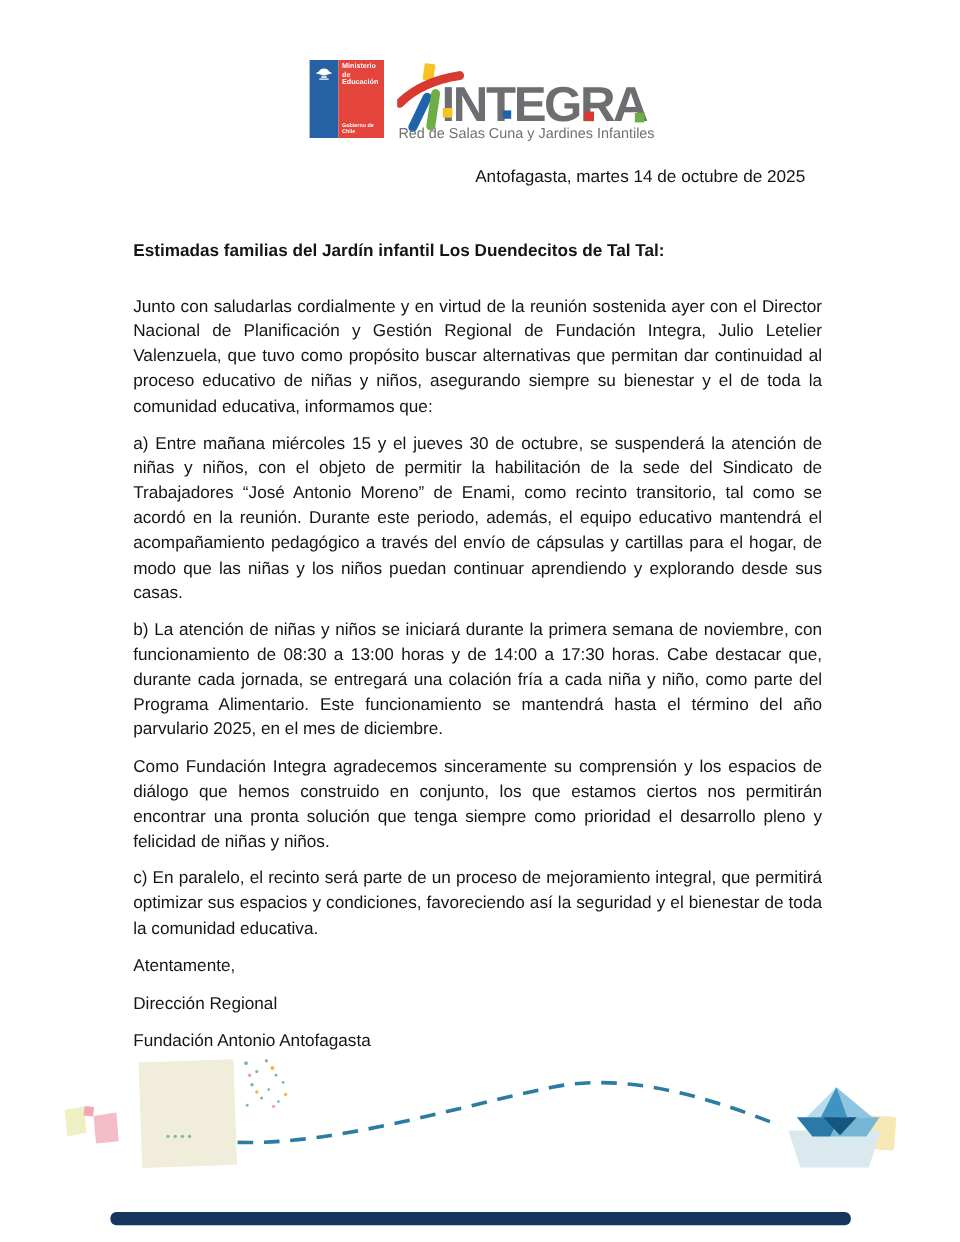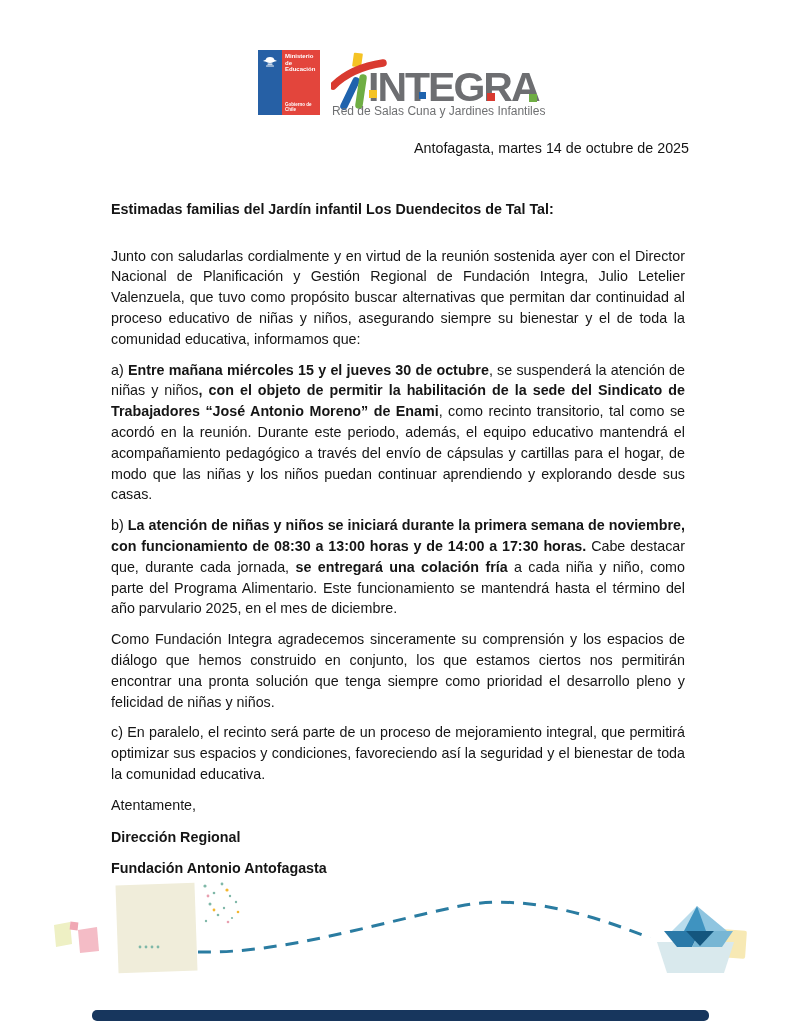--- a/index.html
+++ b/index.html
@@ -31,26 +31,26 @@
   .gov-ministry { font-size: 6px; line-height: 6.5px; font-weight: bold; }
   .gov-country  { font-size: 4.5px; font-weight: bold; }
 
   .integra-logo { position: absolute; left: 331px; top: 1px; }
 
   
   .letter-col {
     position: absolute; left: 111px; top: 138px; width: 578px;
     font-size: 14.3px; line-height: 20.8px;
   }
-  .date-line { text-align: right; margin: 0 0 40px 0; }
+  .date-line { text-align: right; margin: 0 18px 40px 0; }
   .salutation { font-weight: bold; margin: 0 0 26px 0; }
   .letter-col p { margin: 0 4px 10px 0; text-align: justify; }
-  .letter-col p span.b { font-weight: bold; }
+  .letter-col p span.b { font-weight: normal; }
   .closing { text-align: right; }
-  .sig { text-align: right; font-weight: bold; margin-top: 11px !important; }
+  .sig { text-align: right; font-weight: normal; margin-top: 11px !important; }
 
   
   .footer-band { position: absolute; left: 0; top: 870px; width: 800px; height: 130px; }
   .footer-svg { position: absolute; left: 0; top: 0; }
 
   .footer-rule {
     position: absolute; left: 92px; top: 1010px;
     width: 617px; height: 11px; border-radius: 5px;
     background: #17365d;
   }

